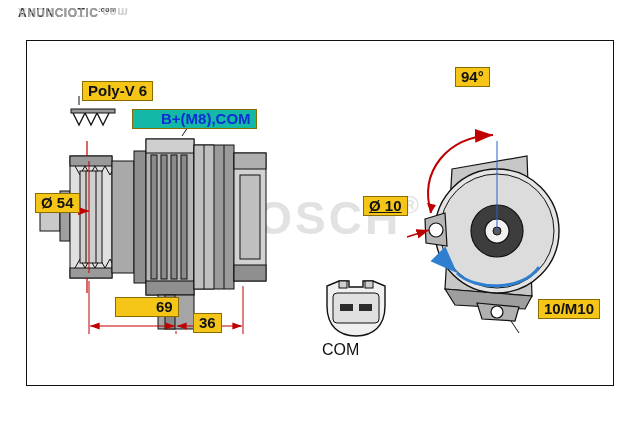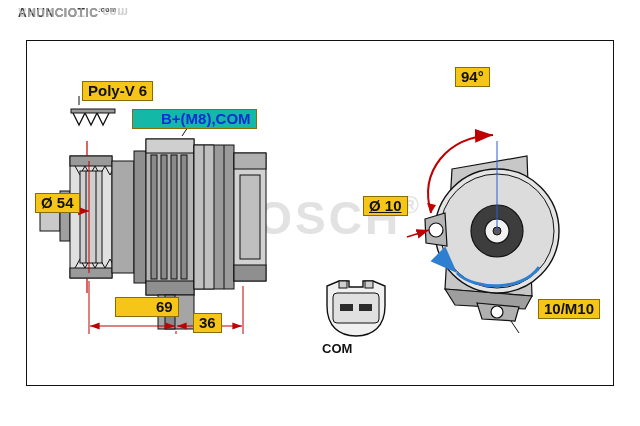--- a/index.html
+++ b/index.html
@@ -89,22 +89,22 @@
     white-space: nowrap;
   }
   .tag.blue {
     background: #14b8a6;
     color: #0b2fd4;
     padding-left: 28px;
   }
   .plain-label {
     position: absolute;
     font-family: "Liberation Sans", sans-serif;
-    font-weight: bold;
-    font-size: 13px;
+    font-weight: normal;
+    font-size: 16px;
     color: #111;
     white-space: nowrap;
   }
 </style>
 </head>
 <body>
 
 <div id="page">
 
   <div id="wm-anunciotic"><span>ANUNCIOTIC</span><span class="dotcom">.com</span></div>

